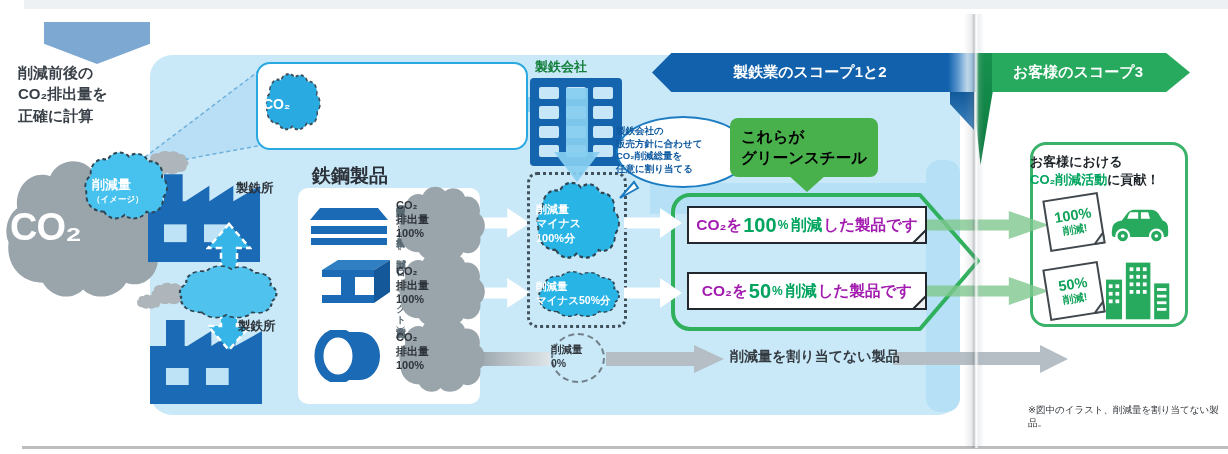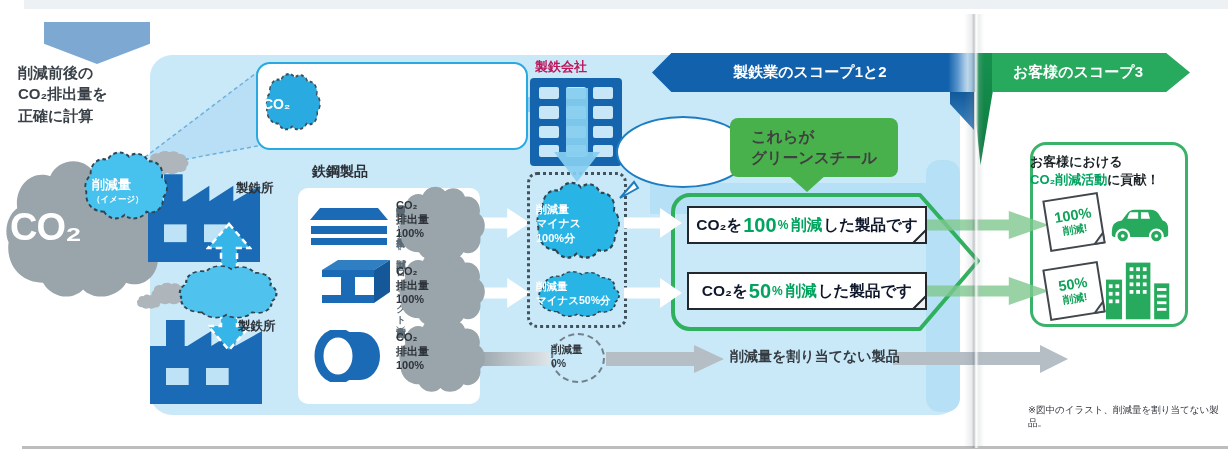--- a/index.html
+++ b/index.html
@@ -23,21 +23,21 @@
 
   .panel{left:150px;top:55px;width:810px;height:360px;border-radius:22px;background:#c9e8f8;z-index:1;}
   .band-h{left:650px;top:183px;width:292px;height:31px;background:#b5e0f5;z-index:2;}
   .band-v{left:926px;top:160px;width:34px;height:252px;background:#b5e0f5;border-radius:14px;z-index:2;}
 
   .pool-box{left:256px;top:62px;width:272px;height:88px;background:#fff;border:2.5px solid #2aa9e0;
     border-radius:14px;z-index:4;box-sizing:border-box;}
   .pool-text{left:324px;top:77px;width:206px;font-size:12.4px;line-height:1.6;color:#1b2228;z-index:5;}
   .pool-cloud-label{left:263px;top:96px;width:58px;font-size:14px;color:#fff;z-index:5;}
 
-  .company-label{left:535px;top:58px;width:90px;font-size:13px;color:#be185d;z-index:5;}
+  .company-label{left:535px;top:58px;width:90px;font-size:13px;color:#15803d;z-index:5;}
   .building{left:530px;top:78px;width:92px;height:88px;background:#1565ae;border-radius:4px;z-index:4;
     display:grid;grid-template-columns:repeat(3,1fr);gap:7px;padding:9px;box-sizing:border-box;}
   .building div{background:#c7e6f7;border-radius:2px;}
   .flow-in{left:506px;top:97px;width:58px;height:15px;background:#8ccff0;z-index:3;}
   .flow-shaft{left:566px;top:88px;width:22px;height:68px;background:rgba(135,206,240,0.92);z-index:5;}
   .flow-head{left:554px;top:152px;width:46px;height:30px;background:rgba(135,206,240,0.92);
     clip-path:polygon(0 0,100% 0,50% 100%);z-index:5;}
 
   .bubble{left:616px;top:116px;width:134px;height:72px;background:#fff;border:2.5px solid #1d7dc2;
     border-radius:50%;z-index:6;box-sizing:border-box;}
@@ -51,44 +51,44 @@
     background:linear-gradient(90deg,#1261ac 0%,#5a95cc 35%,#c3dcef 70%,#8abbe0 100%);}
   .ribbon-blue-tail{left:950px;top:90px;width:24px;height:40px;z-index:4;
     background:linear-gradient(180deg,#0e5799,#3d83bf);clip-path:polygon(0 0,100% 0,100% 100%,0 35%);}
   .ribbon-green-tail{left:976px;top:53px;width:18px;height:112px;z-index:4;
     background:linear-gradient(180deg,#17914e,#0c7a40);clip-path:polygon(0 0,100% 0,100% 28%,25% 100%,0 62%);}
   .ribbon-green{left:992px;top:53px;width:198px;height:39px;background:#27aa5d;z-index:5;
     clip-path:polygon(0 0,88% 0,100% 50%,88% 100%,0 100%);
     display:flex;align-items:center;justify-content:center;padding-right:26px;box-sizing:border-box;
     color:#fff;font-size:15px;font-weight:bold;}
 
-  .greensteel-box{left:730px;top:118px;width:168px;height:59px;background:#48b14c;border-radius:8px;z-index:6;
-    color:#404040;font-size:15.5px;line-height:1.3;display:flex;align-items:center;justify-content:center;}
+  .greensteel-box{left:730px;top:118px;width:148px;height:59px;background:#48b14c;border-radius:8px;z-index:6;
+    color:#000000;font-size:15.5px;line-height:1.3;display:flex;align-items:center;justify-content:center;}
   .greensteel-pointer{left:788px;top:175px;width:38px;height:17px;background:#48b14c;
     clip-path:polygon(0 0,100% 0,50% 100%);z-index:6;}
 
-  .products-title{left:312px;top:163px;width:90px;font-size:14px;color:#2b3138;z-index:4;}
+  .products-title{left:312px;top:163px;width:90px;font-size:19px;color:#2b3138;z-index:4;}
   .products-box{left:298px;top:188px;width:182px;height:216px;background:#fff;border-radius:10px;z-index:3;}
   .vnote{left:394px;top:197px;height:206px;writing-mode:vertical-rl;font-size:9.5px;color:#5a6a74;
     font-weight:600;z-index:4;letter-spacing:0.4px;}
 
   .gcloud-text{width:92px;font-size:11px;line-height:1.25;color:#2e343a;z-index:5;}
   .ccloud-text{color:#fff;z-index:5;}
 
   .warrow{width:60px;height:30px;background:#fff;z-index:3;
     clip-path:polygon(0 32%,62% 32%,62% 0,100% 50%,62% 100%,62% 68%,0 68%);}
   .warrow.front{z-index:5;width:58px;}
 
   .dotted-box{left:527px;top:172px;width:100px;height:156px;border:3px dotted #42525c;border-radius:10px;z-index:3;box-sizing:border-box;}
 
   .container-svg{left:670px;top:192px;z-index:3;}
 
   .cert{width:240px;height:38px;background:#fff;border:2.5px solid #22282e;z-index:6;box-sizing:border-box;
     display:flex;align-items:center;justify-content:center;gap:1px;}
-  .cert .t{font-size:15.5px;font-weight:bold;color:#0f172a;}
+  .cert .t{font-size:15.5px;font-weight:bold;color:#a21caf;}
   .cert .g{color:#00a45f;}
   .cert .v{font-size:20px;font-weight:bold;color:#00a45f;}
   .cert .u{font-size:12px;font-weight:bold;color:#00a45f;margin-right:2px;}
   .fold-ear{position:absolute;right:-2px;bottom:-2px;z-index:7;}
 
   .garrow{width:134px;height:28px;background:rgba(128,200,142,0.8);z-index:5;
     clip-path:polygon(0 30%,70% 30%,70% 0,100% 50%,70% 100%,70% 70%,0 70%);}
 
   .zero-burst{left:551px;top:333px;width:54px;height:50px;border:2.5px dashed #71808a;border-radius:50%;
     z-index:4;box-sizing:border-box;}
@@ -209,20 +209,24 @@
       <div></div>
       <div></div>
   </div>
   <div class="abs flow-shaft"></div>
   <div class="abs flow-head"></div>
 
   <div class="abs bubble"></div>
   <svg class="abs" style="left:618px;top:180px;z-index:7" width="22" height="20">
     <path d="M16 2 L2 18 L20 8 Z" fill="#fff" stroke="#1d7dc2" stroke-width="2"></path>
   </svg>
+  <div class="abs bubble-text ctr b ml">製鉄会社の
+販売方針に合わせて
+CO₂削減総量を
+任意に割り当てる</div>
 
   <div class="abs ribbon-blue-tail"></div>
   <div class="abs ribbon-blue">
     <span>製鉄業のスコープ1と2</span>
   </div>
   <div class="abs ribbon-blue-fold"></div>
   <div class="abs ribbon-green-tail"></div>
   <div class="abs ribbon-green">
     <span>お客様のスコープ3</span>
   </div>

